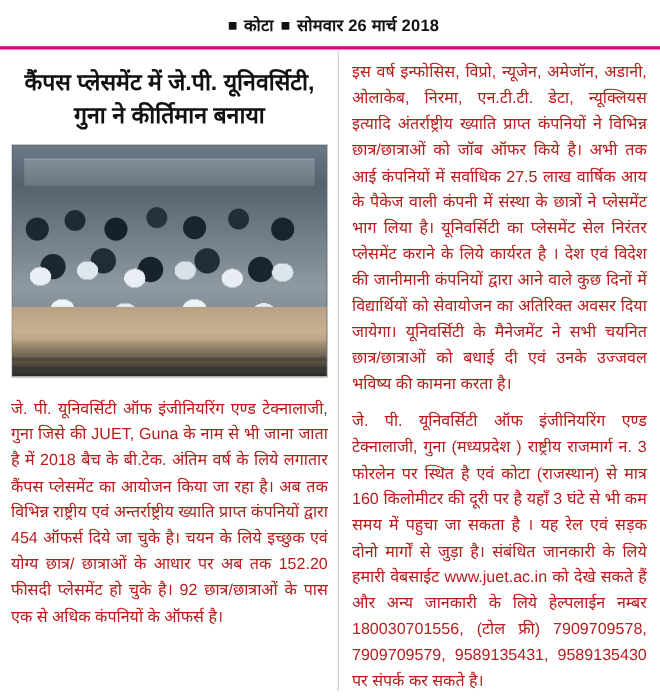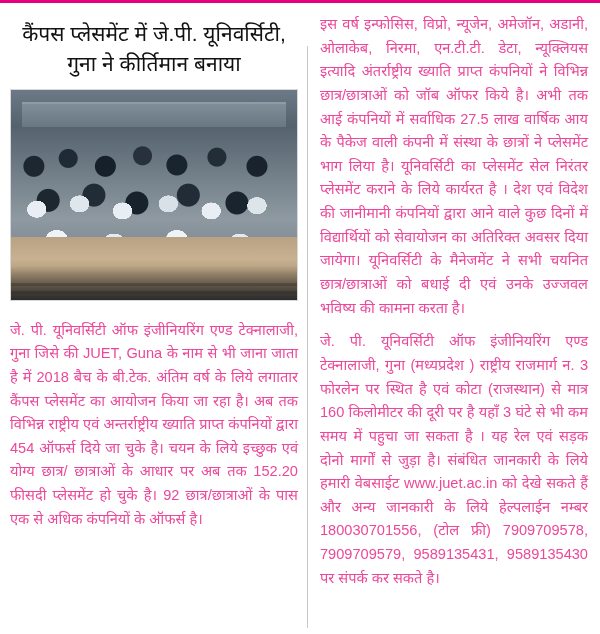--- a/index.html
+++ b/index.html
@@ -66,21 +66,21 @@
     position: absolute;
     left: 307px;
     top: 46px;
     bottom: 6px;
     width: 1px;
     background: #c9c9c9;
   }
   .headline {
     font-size: 21px;
     line-height: 1.42;
-    font-weight: normal;
+    font-weight: bold;
     color: #111;
     text-align: center;
     margin: 6px 0 10px 0;
   }
   .photo {
     width: 288px;
     height: 212px;
     margin: 0 auto 10px auto;
     position: relative;
     overflow: hidden;
@@ -150,35 +150,38 @@
   .photo .desk-line.l1 { bottom: 21%; }
   .photo .desk-line.l2 { bottom: 9%; }
   .photo .foreground {
     position: absolute;
     left: 0; right: 0; bottom: 0; height: 16%;
     background: linear-gradient(180deg, rgba(30,35,42,0.0), rgba(25,30,36,0.85));
   }
   .bodytext {
     font-size: 14.6px;
     line-height: 1.62;
-    color: #ec4899;
+    color: #b91c1c;
     text-align: justify;
     text-justify: inter-word;
     margin: 0 0 10px 0;
   }
   .bodytext.first { margin-top: 18px; }
   .col-right .bodytext {
     font-size: 14.6px;
   }
 </style>
 </head>
 <body>
 
 <div class="page">
 
+  <div class="dateline">
+    <span class="sq"></span><span>कोटा</span><span class="sq"></span><span>सोमवार 26 मार्च 2018</span>
+  </div>
 
   <div class="rule-magenta"></div>
 
   <div class="columns">
 
     <div class="col col-left">
       <div class="headline">कैंपस प्लेसमेंट में जे.पी. यूनिवर्सिटी, गुना ने कीर्तिमान बनाया</div>
 
       <div class="photo">
         <div class="wall"></div>

